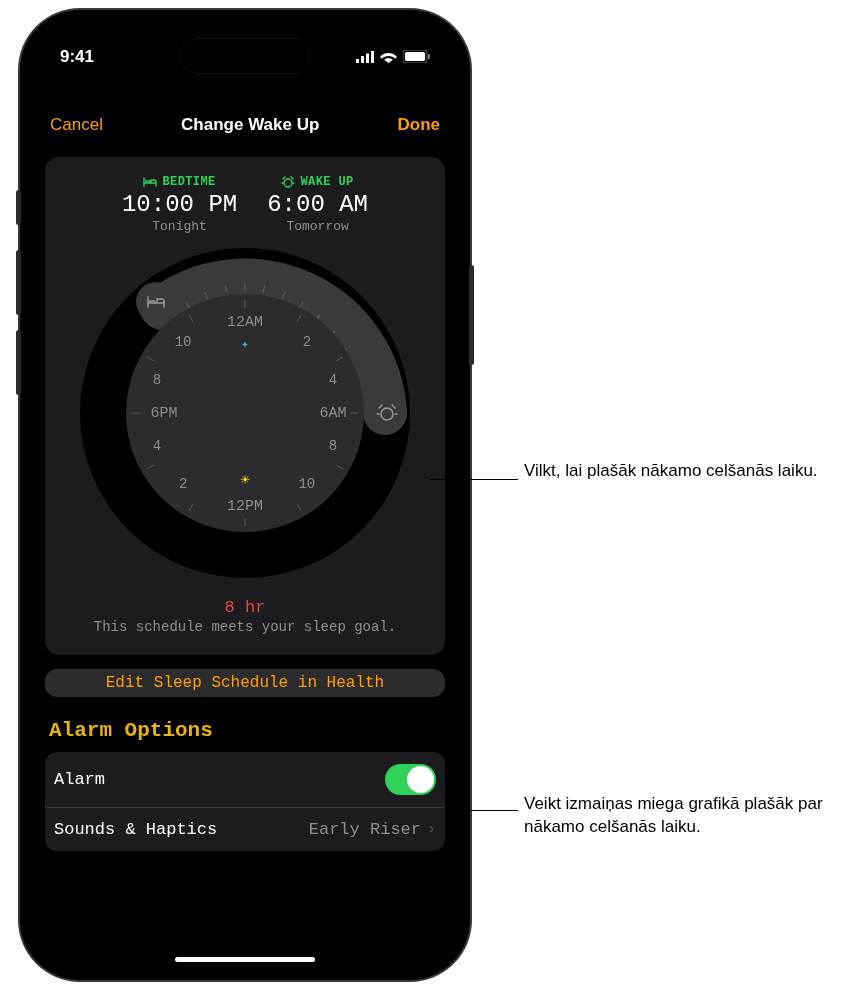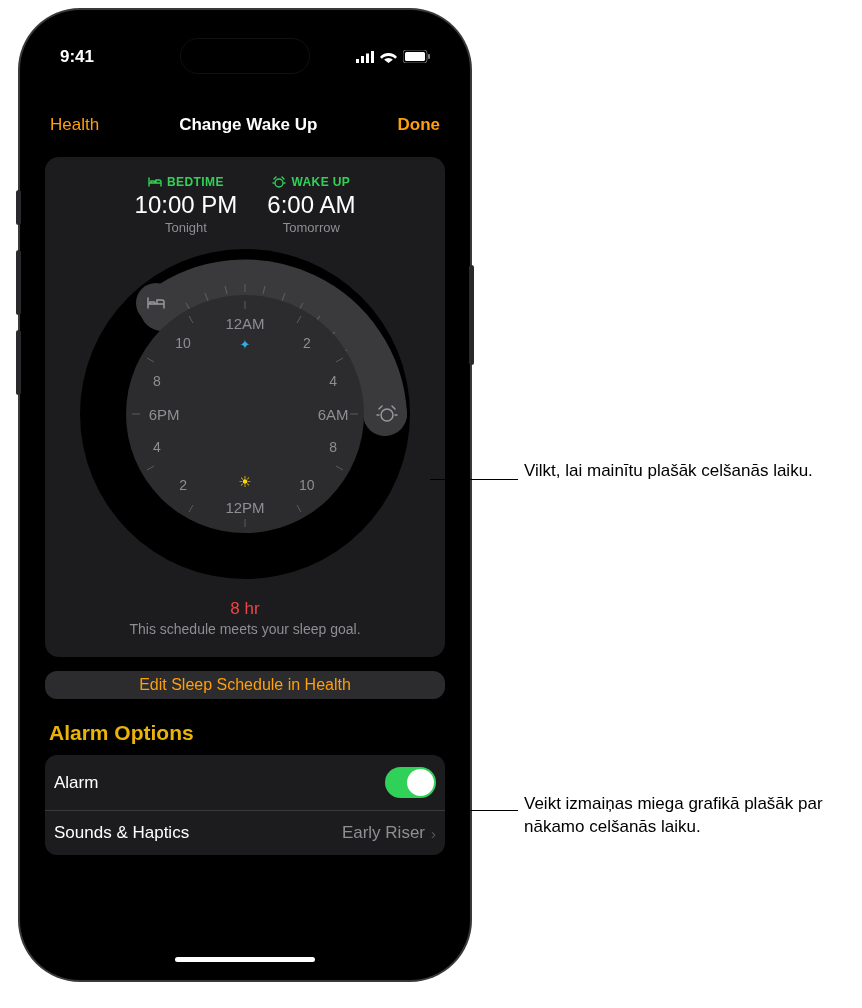--- a/index.html
+++ b/index.html
@@ -64,21 +64,21 @@
   .nav-bar {
     display: flex;
     justify-content: space-between;
     align-items: center;
     padding: 40px 20px 12px;
     font-size: 17px;
   }
   .nav-cancel { color: #ff9f0a; }
   .nav-title { color: #fff; font-weight: 600; }
   .nav-done { color: #ff9f0a; font-weight: 600; }
-  .content { padding: 10px 15px; }
+  .content { padding: 10px 15px; font-family: Liberation Mono, monospace; }
   .card {
     background: #1c1c1e;
     border-radius: 14px;
     padding: 18px 10px 20px;
   }
   .times-row {
     display: flex;
     justify-content: center;
     gap: 30px;
     margin-bottom: 14px;
@@ -237,21 +237,21 @@
           </svg>
         <svg width="27" height="13" viewBox="0 0 27 13">
             <rect x="0" y="0" width="24" height="13" rx="3" fill="none" stroke="#fff" stroke-opacity="0.4"></rect>
             <rect x="2" y="2" width="20" height="9" rx="1.5" fill="#fff"></rect>
             <rect x="25" y="4" width="2" height="5" rx="1" fill="#fff" fill-opacity="0.5"></rect>
           </svg>
       </div>
     </div>
 
     <div class="nav-bar">
-      <span class="nav-cancel">Health</span>
+      <span class="nav-cancel">Cancel</span>
       <span class="nav-title">Change Wake Up</span>
       <span class="nav-done">Done</span>
     </div>
 
     <div class="content">
       <div class="card">
 
         <div class="times-row">
           <div class="time-col">
             <div class="time-label">
@@ -363,16 +363,16 @@
           </div>
         </div>
       </div>
     </div>
 
     <div class="home-ind"></div>
   </div>
 </div>
 
 <div class="callout-line" style="left:430px;top:479px;width:88px"></div>
-<div class="callout" style="left:524px;top:460px;width:320px">Vilkt, lai mainītu plašāk celšanās laiku.</div>
+<div class="callout" style="left:524px;top:460px;width:320px">Vilkt, lai plašāk nākamo celšanās laiku.</div>
 
 <div class="callout-line" style="left:455px;top:810px;width:63px"></div>
 <div class="callout" style="left:524px;top:793px;width:320px">Veikt izmaiņas miega grafikā plašāk par nākamo celšanās laiku.</div>
 
 </body></html>

